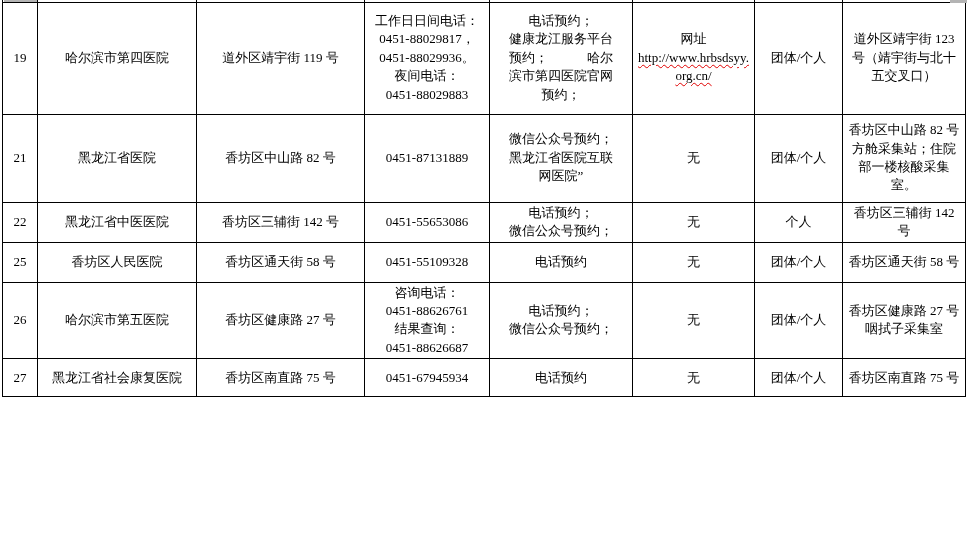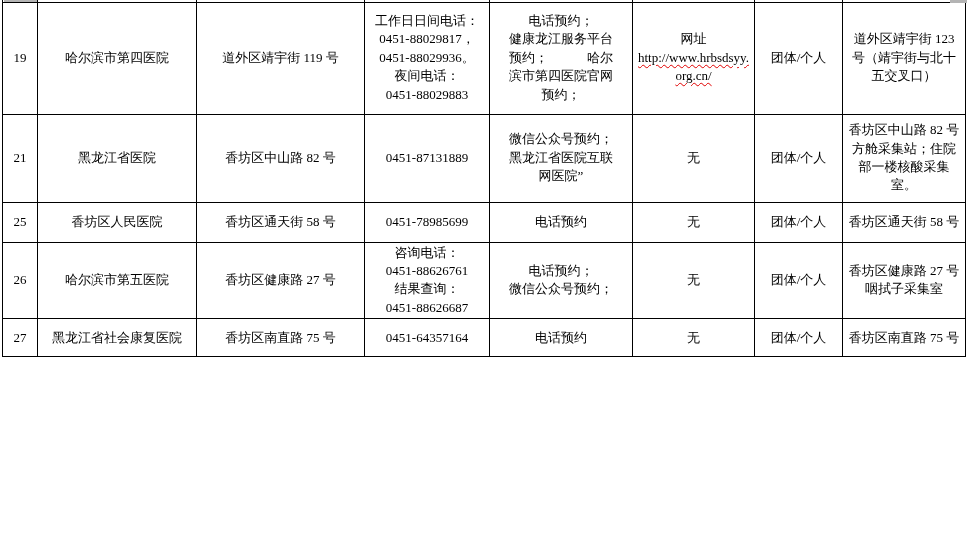--- a/index.html
+++ b/index.html
@@ -92,28 +92,39 @@
       <td>香坊区中山路 82 号</td>
       <td class="ml">0451-87131889</td>
       <td class="ml">微信公众号预约；
 黑龙江省医院互联
 网医院”</td>
       <td>无</td>
       <td>团体/个人</td>
       <td>香坊区中山路 82 号　方舱采集站；住院部一楼核酸采集室。</td>
     </tr>
 
+    <tr class="r22">
+      <td>22</td>
+      <td>黑龙江省中医医院</td>
+      <td>香坊区三辅街 142 号</td>
+      <td class="ml">0451-55653086</td>
+      <td class="ml">电话预约；
+微信公众号预约；</td>
+      <td>无</td>
+      <td>个人</td>
+      <td>香坊区三辅街 142 号</td>
+    </tr>
 
 
 
     <tr class="r25">
       <td>25</td>
       <td>香坊区人民医院</td>
       <td>香坊区通天街 58 号</td>
-      <td class="ml">0451-78985699</td>
+      <td class="ml">0451-55109328</td>
       <td class="ml">电话预约</td>
       <td>无</td>
       <td>团体/个人</td>
       <td>香坊区通天街 58 号</td>
     </tr>
 
     <tr class="r26">
       <td>26</td>
       <td>哈尔滨市第五医院</td>
       <td>香坊区健康路 27 号</td>
@@ -125,21 +136,21 @@
 微信公众号预约；</td>
       <td>无</td>
       <td>团体/个人</td>
       <td>香坊区健康路 27 号咽拭子采集室</td>
     </tr>
 
     <tr class="r27">
       <td>27</td>
       <td>黑龙江省社会康复医院</td>
       <td>香坊区南直路 75 号</td>
-      <td class="ml">0451-64357164</td>
+      <td class="ml">0451-67945934</td>
       <td class="ml">电话预约</td>
       <td>无</td>
       <td>团体/个人</td>
       <td>香坊区南直路 75 号</td>
     </tr>
   </tbody>
     </table>
 </div>
 
 </body></html>

